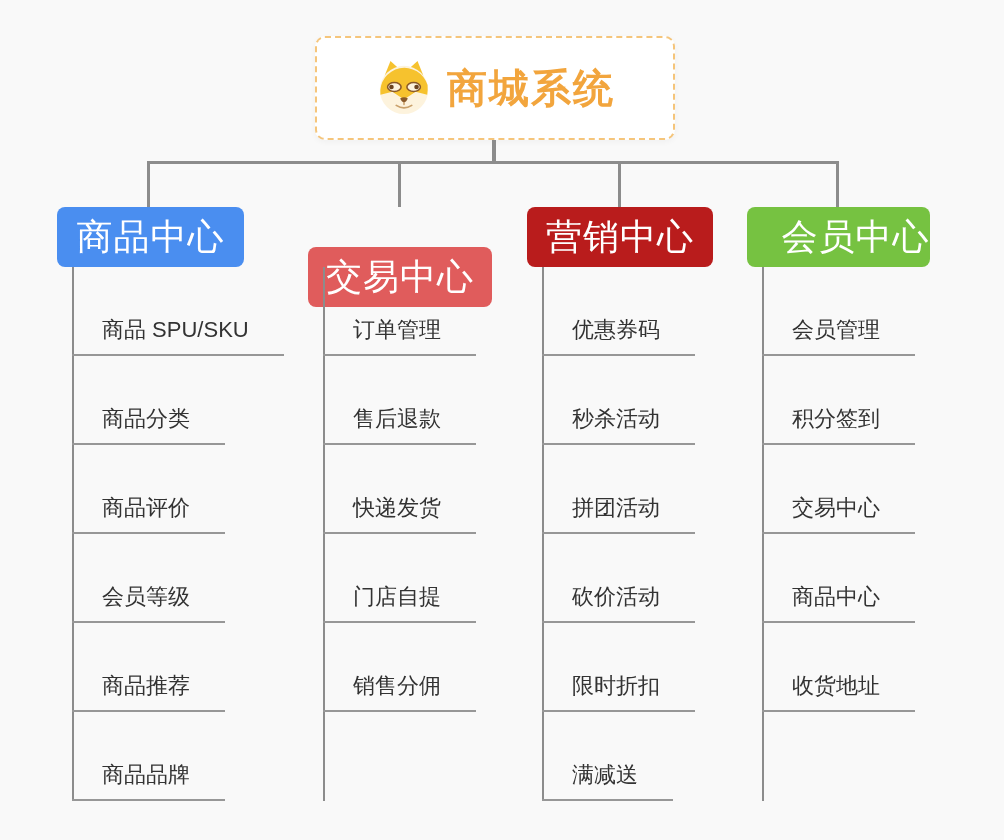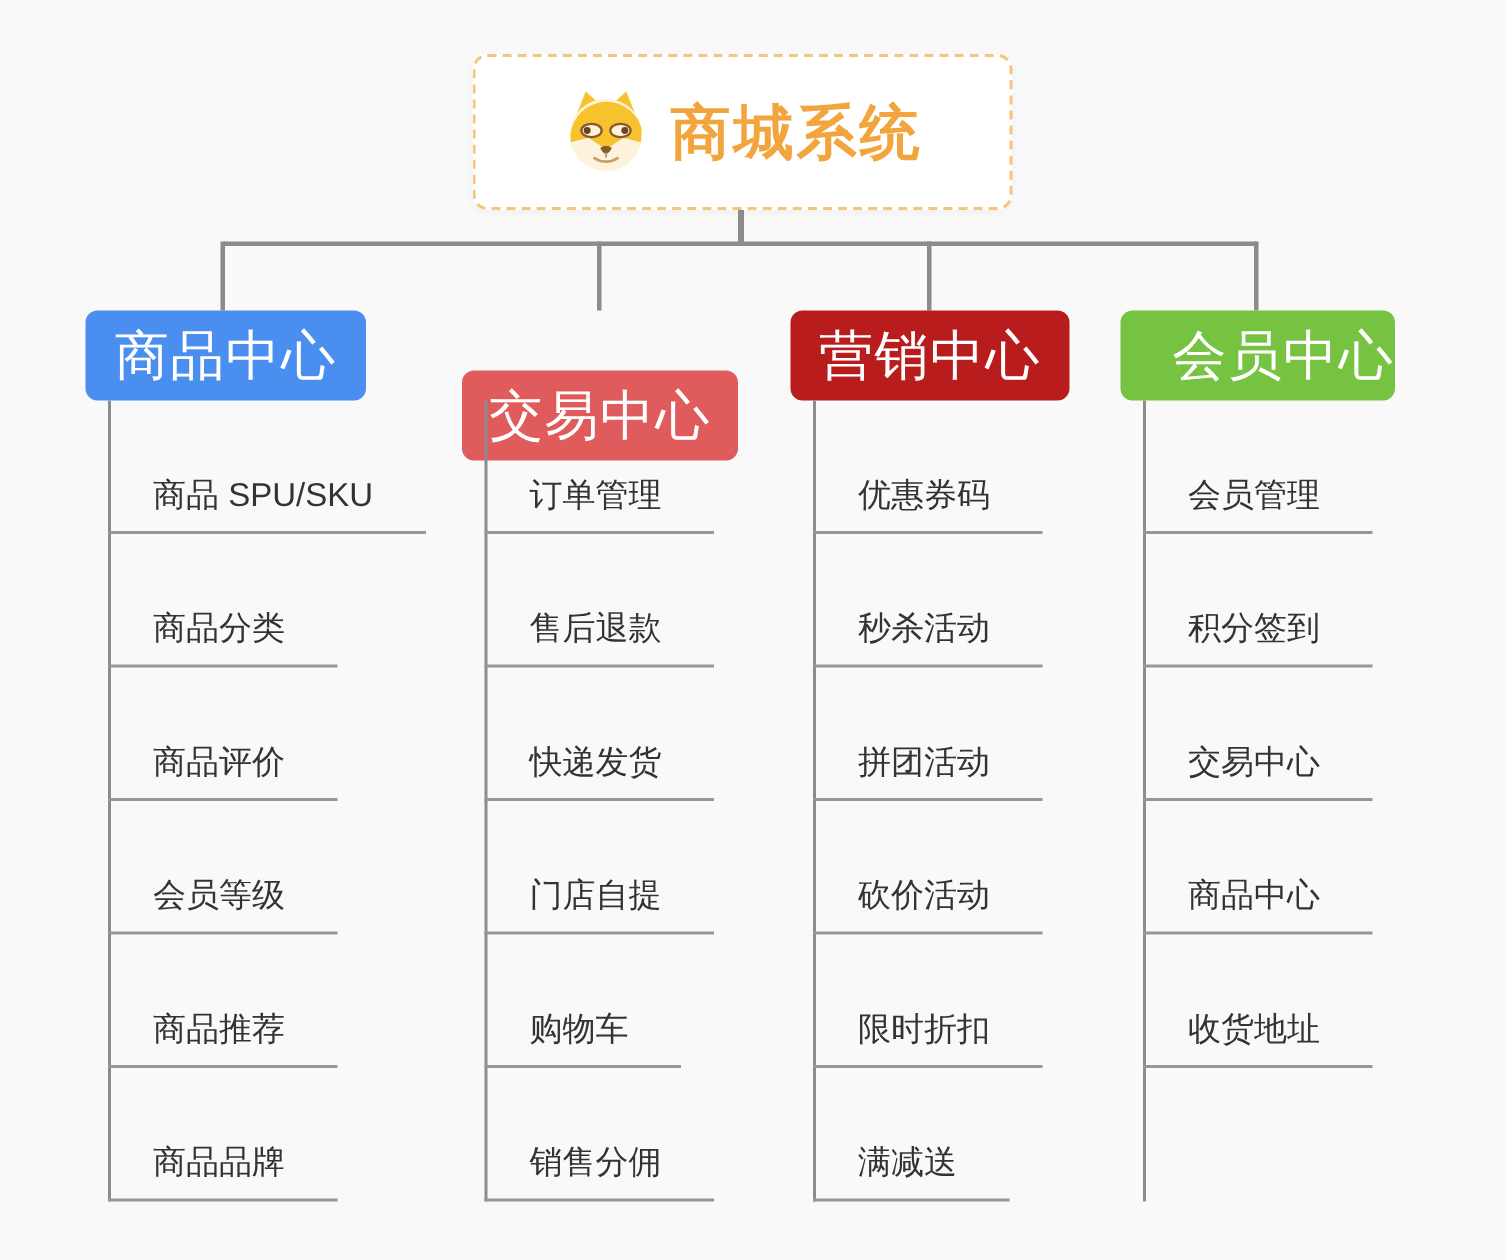--- a/index.html
+++ b/index.html
@@ -158,23 +158,20 @@
       <li class="leaf">
         <span class="leaf-text">售后退款</span>
       </li>
       <li class="leaf">
         <span class="leaf-text">快递发货</span>
       </li>
       <li class="leaf">
         <span class="leaf-text">门店自提</span>
       </li>
       <li class="leaf">
-        <span class="leaf-text">购物车</span>
-      </li>
-      <li class="leaf">
         <span class="leaf-text">销售分佣</span>
       </li>
     </ul>
   <ul class="leaf-list ll-3">
       <li class="leaf">
         <span class="leaf-text">优惠券码</span>
       </li>
       <li class="leaf">
         <span class="leaf-text">秒杀活动</span>
       </li>

